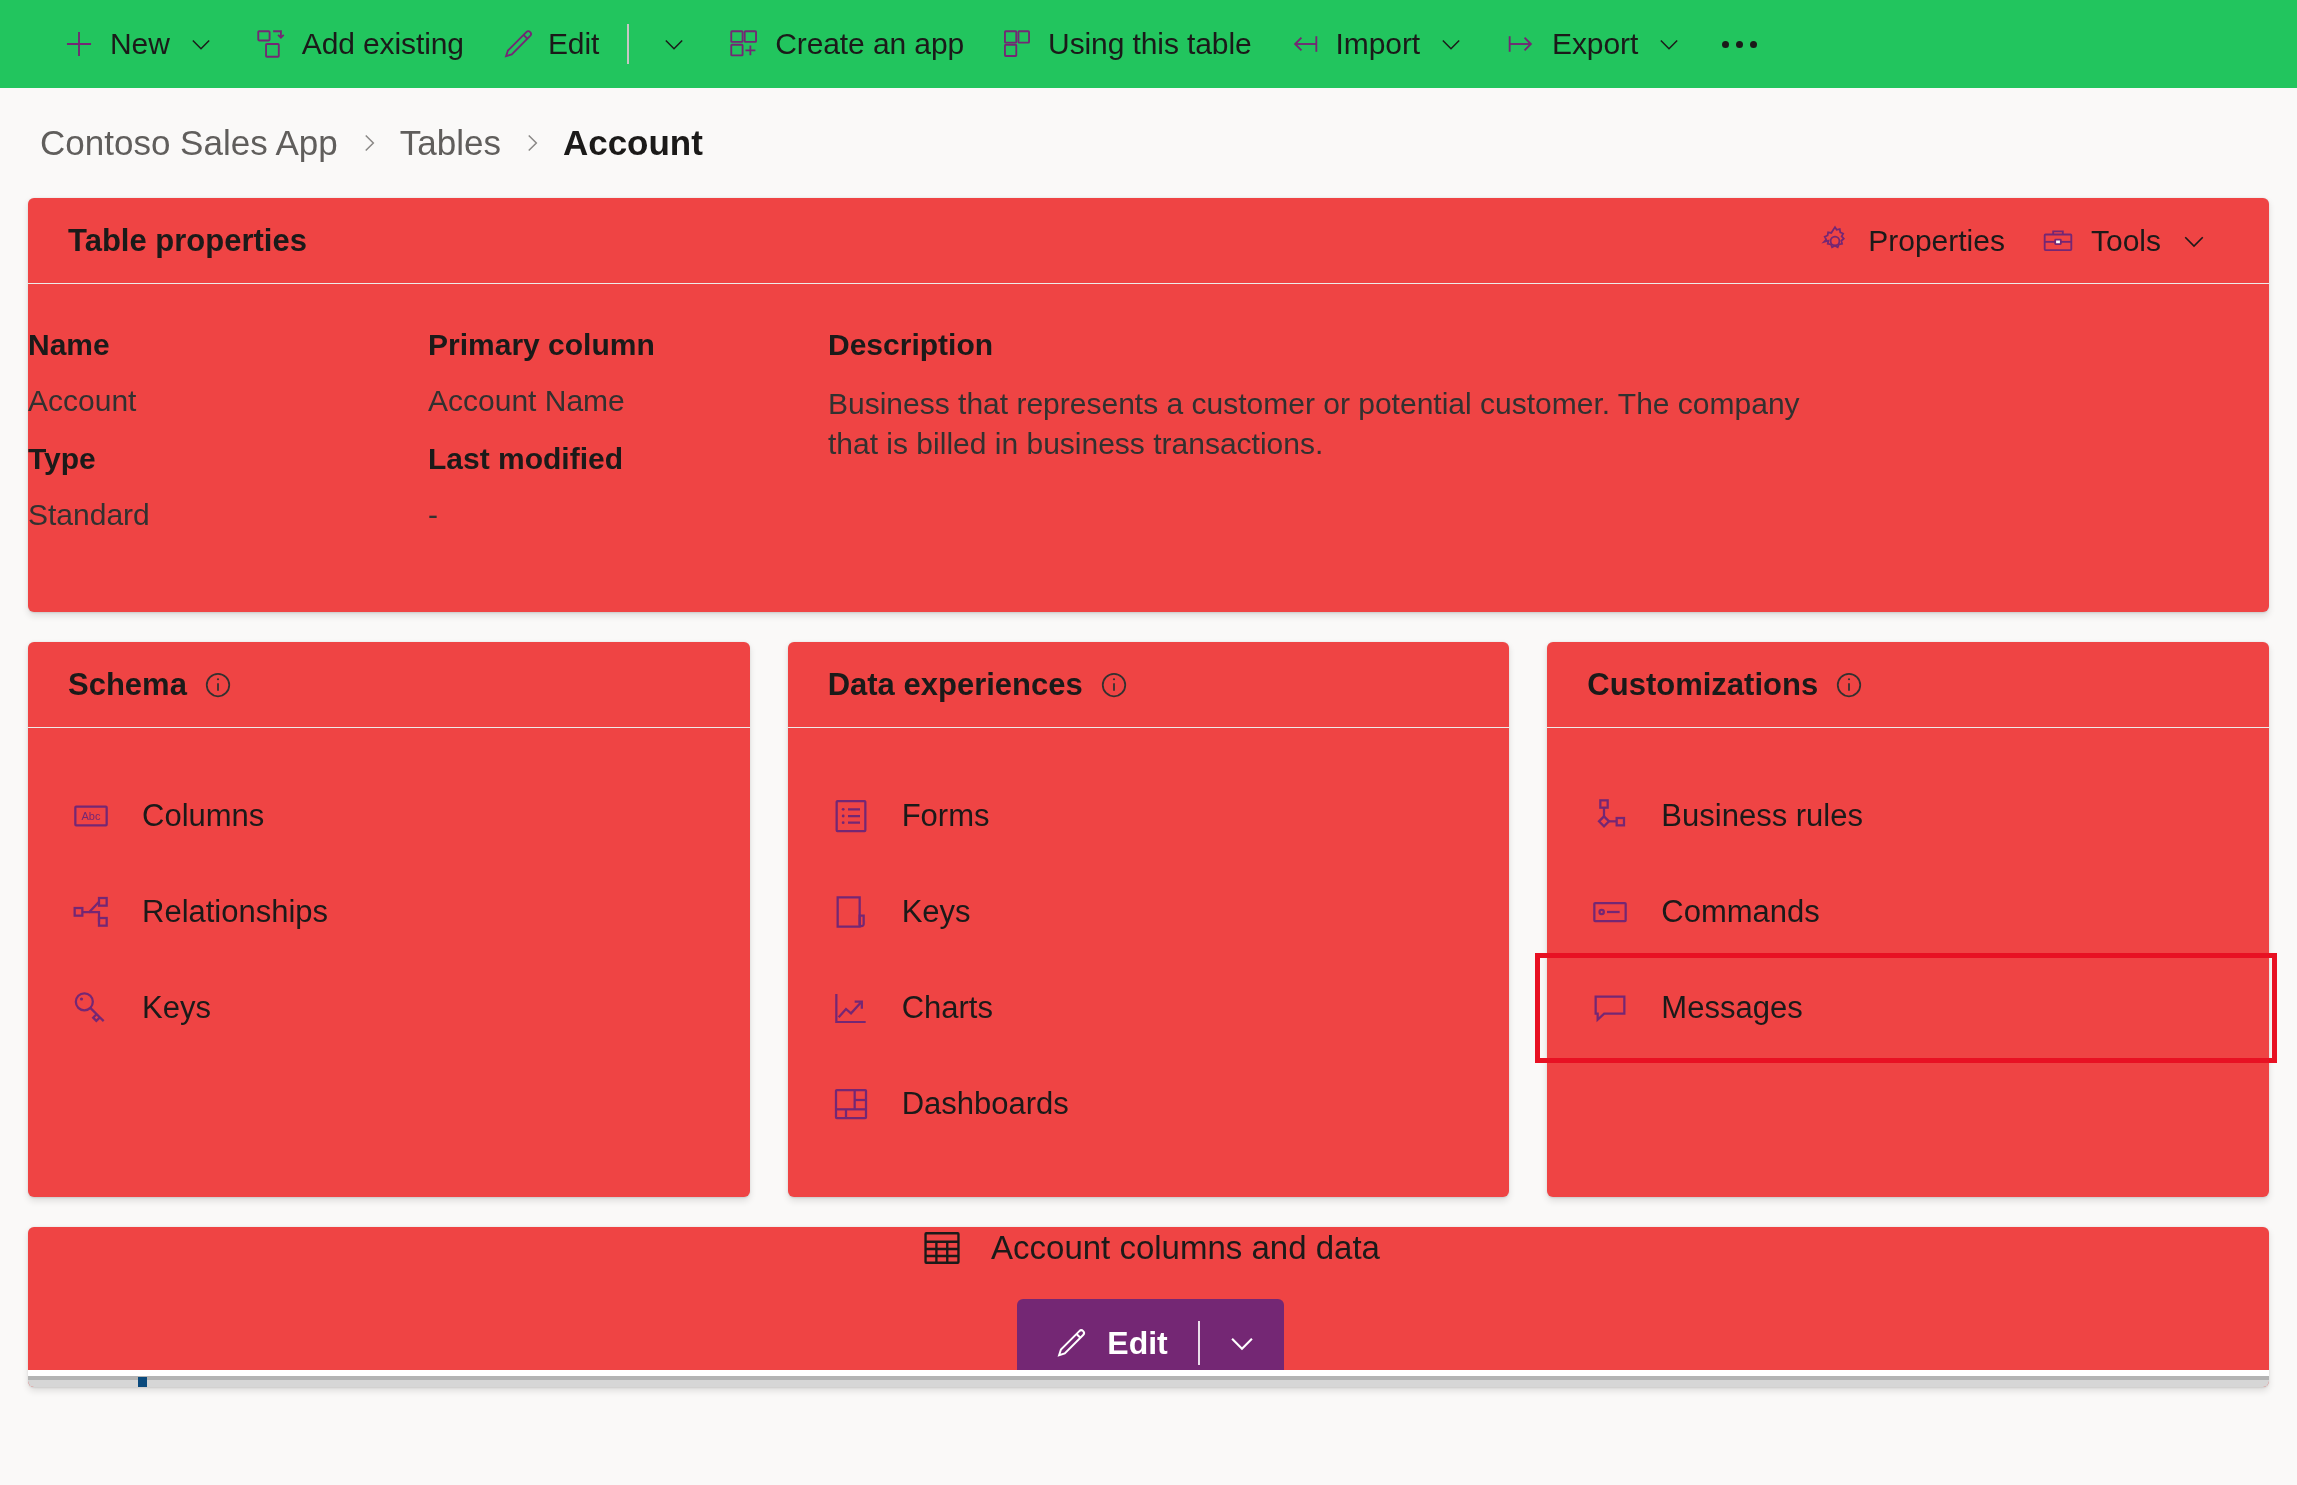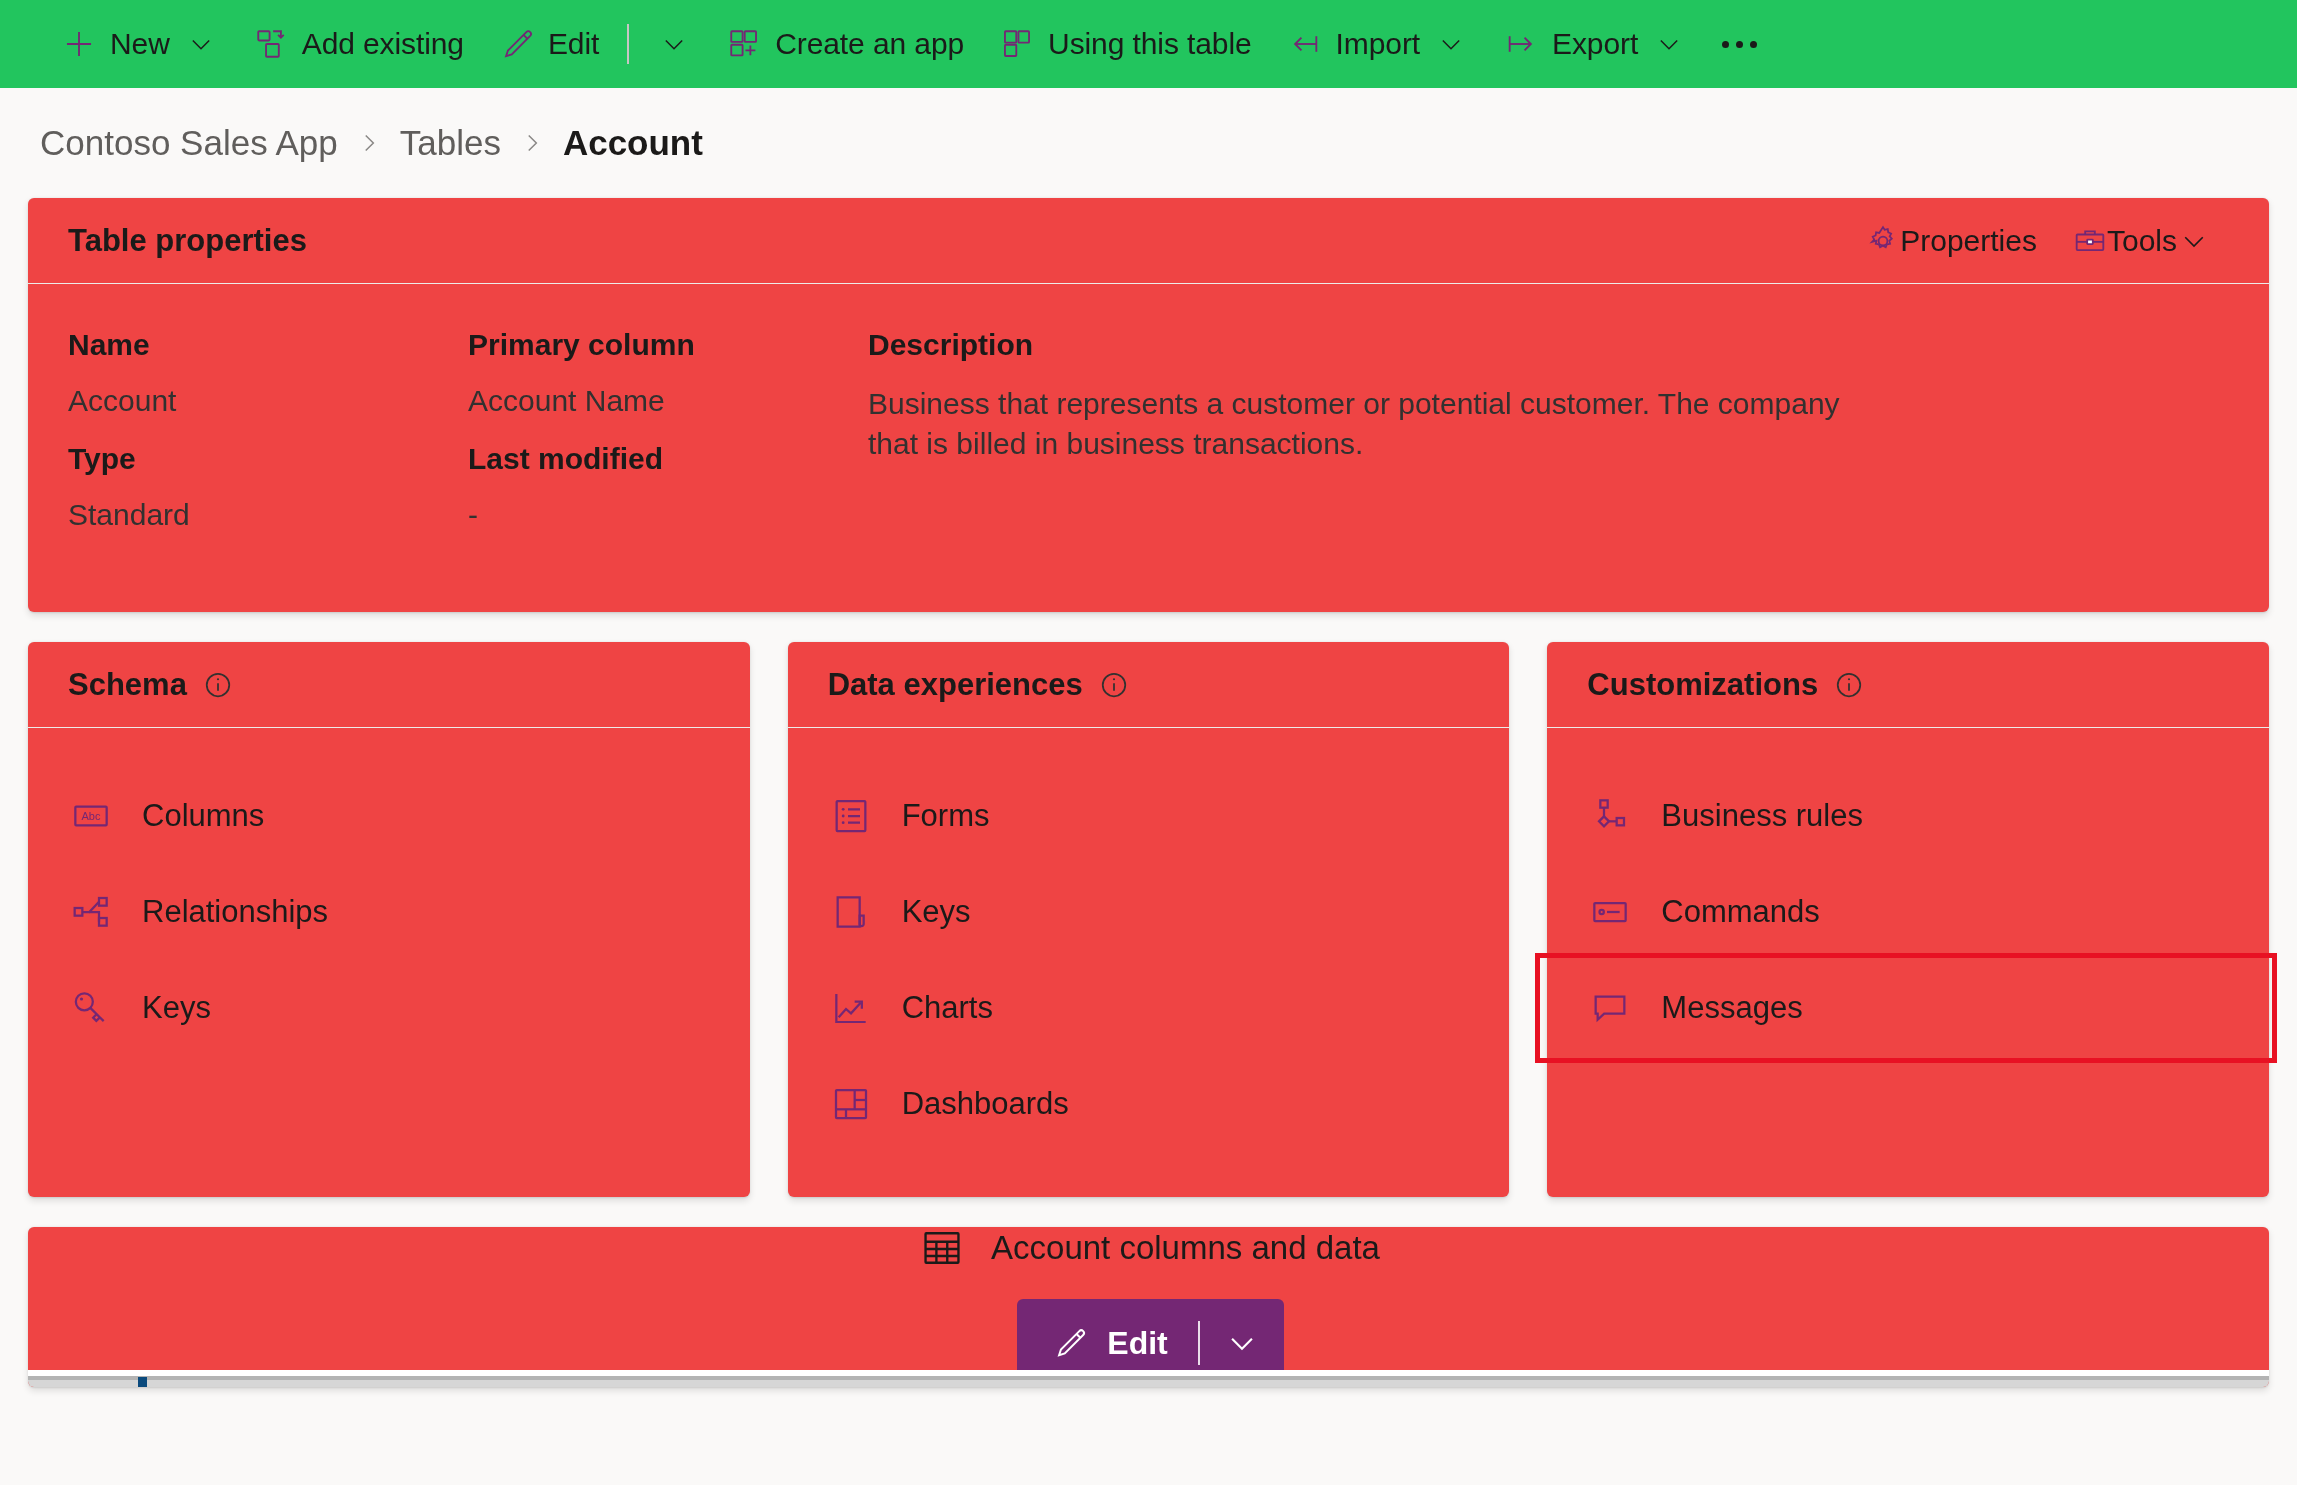--- a/index.html
+++ b/index.html
@@ -148,33 +148,34 @@
   }
 
   .head-actions {
     display: flex;
     align-items: center;
     gap: 0;
   }
   .head-btn {
     display: flex;
     align-items: center;
+    gap: 16px;
     padding: 10px 18px;
     cursor: pointer;
     border-radius: 3px;
     white-space: nowrap;
   }
   .head-btn .lbl { font-size: 30px; color: #1B1A19; }
 
   
   .props-body {
     display: flex;
     padding: 44px 0 56px 0;
   }
-  .props-col { padding-left: 40px; }
+  .props-col { }
   .props-col.c1 { width: 400px; }
   .props-col.c2 { width: 400px; }
   .props-col.c3 { flex: 1; padding-right: 120px; }
 
   .prop-label {
     font-size: 30px;
     font-weight: 700;
     color: #1B1A19;
     margin-bottom: 22px;
     white-space: nowrap;

